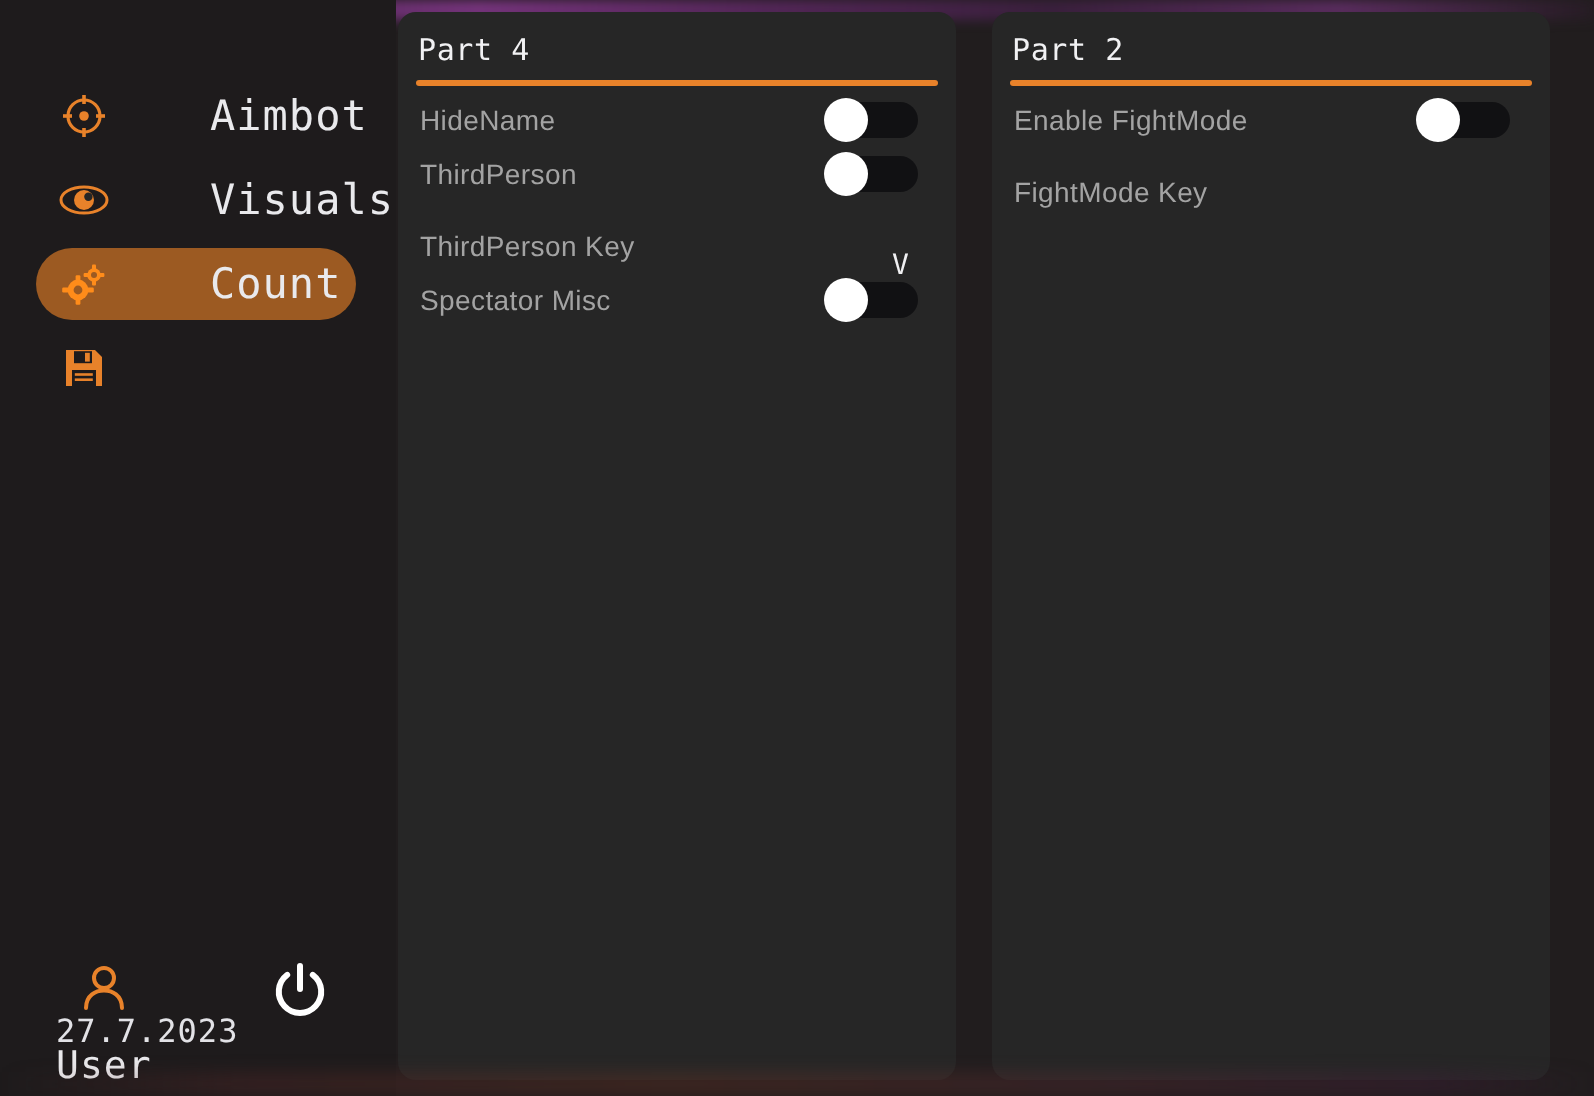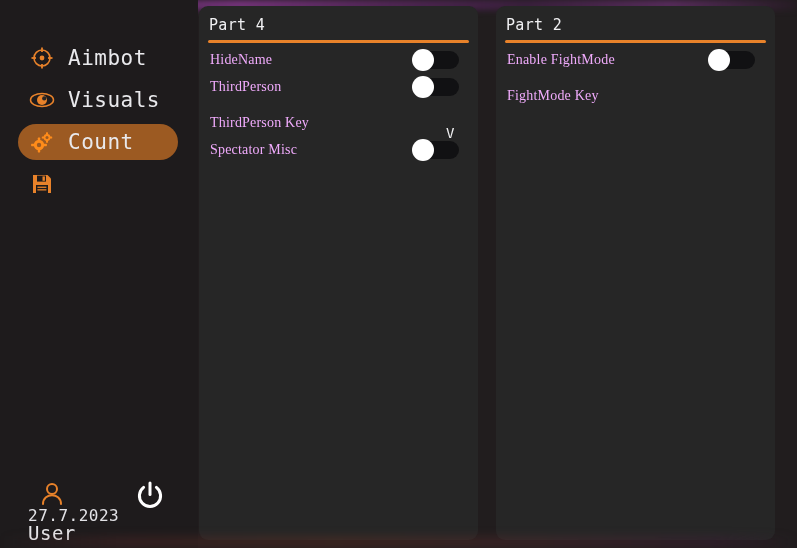--- a/index.html
+++ b/index.html
@@ -52,20 +52,21 @@
     position:absolute; left:0; top:40px; width:198px;
   }
   .nav-item {
     position:relative;
     display:flex; align-items:center;
     height:36px;
     margin:0 20px 4px 18px;
     border-radius:18px;
     padding-left:6px;
     cursor:pointer;
+    gap:37px;
   }
   .nav-item.active { background:#9c5a22; }
   .nav-icon {
     width:36px; height:28px;
     display:flex; align-items:center; justify-content:center;
     flex:0 0 36px;
   }
   .nav-label {
     color:#e9e9ec;
     font-family:"DejaVu Sans Mono", monospace;
@@ -131,22 +132,22 @@
   .panel-body {
     position:absolute; left:0; top:40px; width:100%;
   }
   .row {
     position:relative;
     height:27px;
     display:flex; align-items:center;
   }
   .row-label {
     position:absolute; left:11px;
-    color:#f0abfc;
-    font-family:Liberation Serif, serif;
+    color:#a3a3a3;
+    font-family:Liberation Sans, sans-serif;
     font-size:14px;
     letter-spacing:0.2px;
     white-space:nowrap;
   }
   .spacer { height:9px; }
 
   
   .toggle {
     position:absolute;
     width:47px; height:18px;

